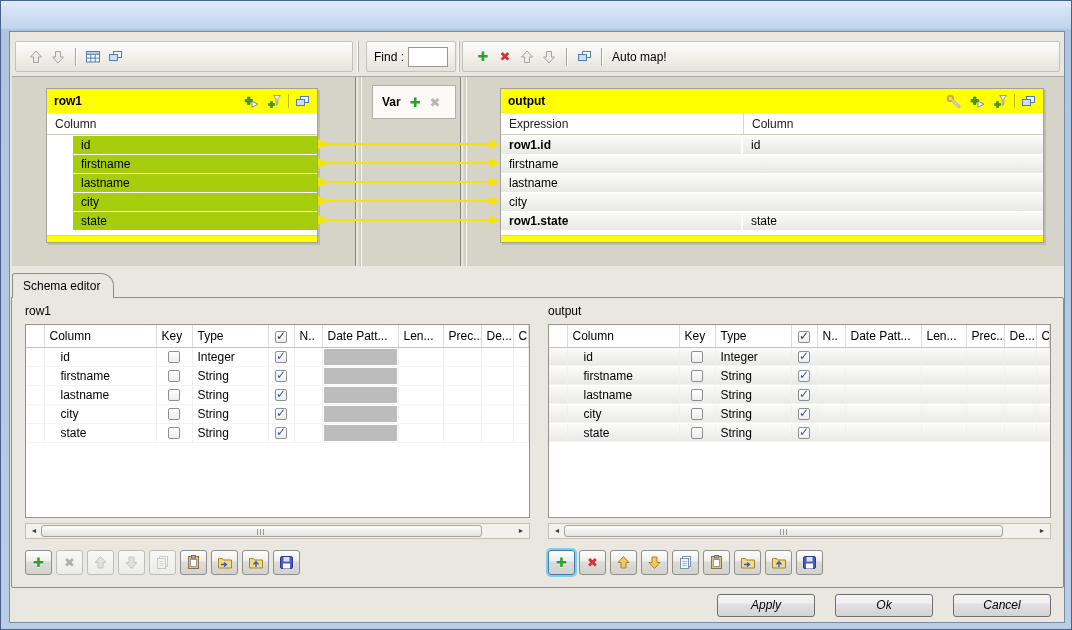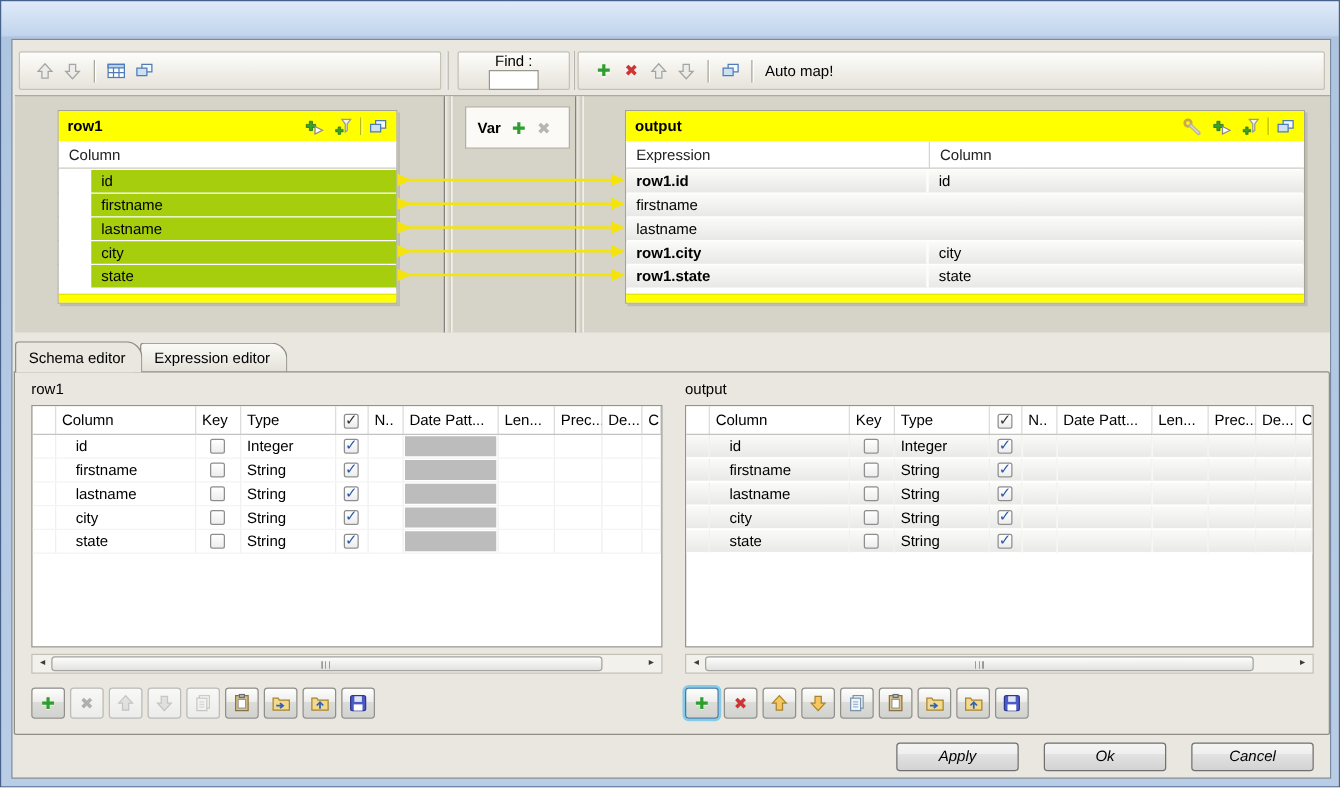--- a/index.html
+++ b/index.html
@@ -24,21 +24,21 @@
   .g-x::before{transform:rotate(45deg);} .g-x::after{transform:rotate(-45deg);}
 
   
   .client{position:absolute;left:8px;top:30px;width:1056px;height:592px;background:#eae7e0;
     border:1px solid #7a8aa0;}
 
   
   .tb-box{position:absolute;top:9px;height:31px;border:1px solid #c6c2b7;border-radius:2px;
     background:linear-gradient(#fdfdfc,#efede6 60%,#e6e3da);display:flex;align-items:center;}
   .tb-left{left:5px;width:338px;padding-left:9px;}
-  .tb-find{left:356px;width:90px;padding:0 7px;justify-content:space-between;flex-direction:column;}
+  .tb-find{left:356px;width:90px;padding:0 7px;justify-content:space-between;}
   .tb-right{left:452px;width:598px;padding-left:9px;}
   .splitter-v{position:absolute;top:9px;width:2px;height:31px;background:#b7b3a8;border-left:1px solid #fff;}
   .tbi{display:flex;align-items:center;justify-content:center;width:22px;height:22px;cursor:pointer;}
   .tbi.dis{cursor:default;}
   .vsep{width:1px;height:18px;background:#a9a69c;margin:0 6px;box-shadow:1px 0 0 #fff;}
   .find-label{color:#000;}
   .find-input{width:40px;height:20px;border:1px solid #9a978c;background:#fff;font:inherit;padding:0 3px;}
   .gi{font-size:13px;font-weight:bold;line-height:1;}
   .g-add{color:#2f9e2f;text-shadow:0 1px 0 rgba(255,255,255,.6);}
   .g-del{color:#cf3434;}
@@ -281,21 +281,20 @@
               <div class="out-exp">row1.id</div>
               <div class="out-col">id</div>
             </div>
             <div class="out-row">
               <div class="out-col">firstname</div>
             </div>
             <div class="out-row">
               <div class="out-col">lastname</div>
             </div>
             <div class="out-row">
-              <div class="out-exp">row1.city</div>
               <div class="out-col">city</div>
             </div>
             <div class="out-row">
               <div class="out-exp">row1.state</div>
               <div class="out-col">state</div>
             </div>
           </div>
         <div class="mt-footer"></div>
         <div class="mt-ystrip"></div>
       </div>
@@ -314,21 +313,20 @@
           <div class="mline" style="left: 314px; top: 123px; width: 164px;"></div>
           <div class="mhead" style="left: 477px; top: 119px;"></div>
           <div class="mhead" style="left: 306px; top: 138px;"></div>
           <div class="mline" style="left: 314px; top: 142px; width: 164px;"></div>
           <div class="mhead" style="left: 477px; top: 138px;"></div>
         </div>
     </div>
 
     <div class="tabbar">
       <div class="tab active">Schema editor</div>
-      <div class="tab inactive">Expression editor</div>
     </div>
 
     <div class="bottom-panel">
 
       <div class="sch-label" style="left:13px">row1</div>
       <div class="schema-box" style="left:13px;width:505px;">
           <table>
             <colgroup>
               <col style="width:18px">
               <col style="width:112px">

